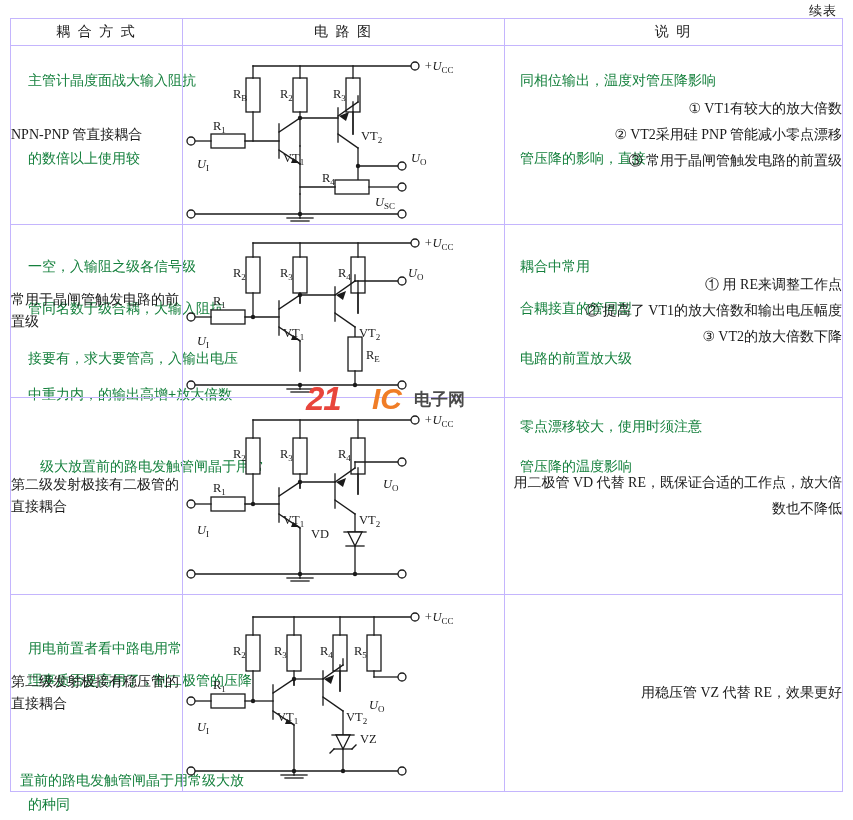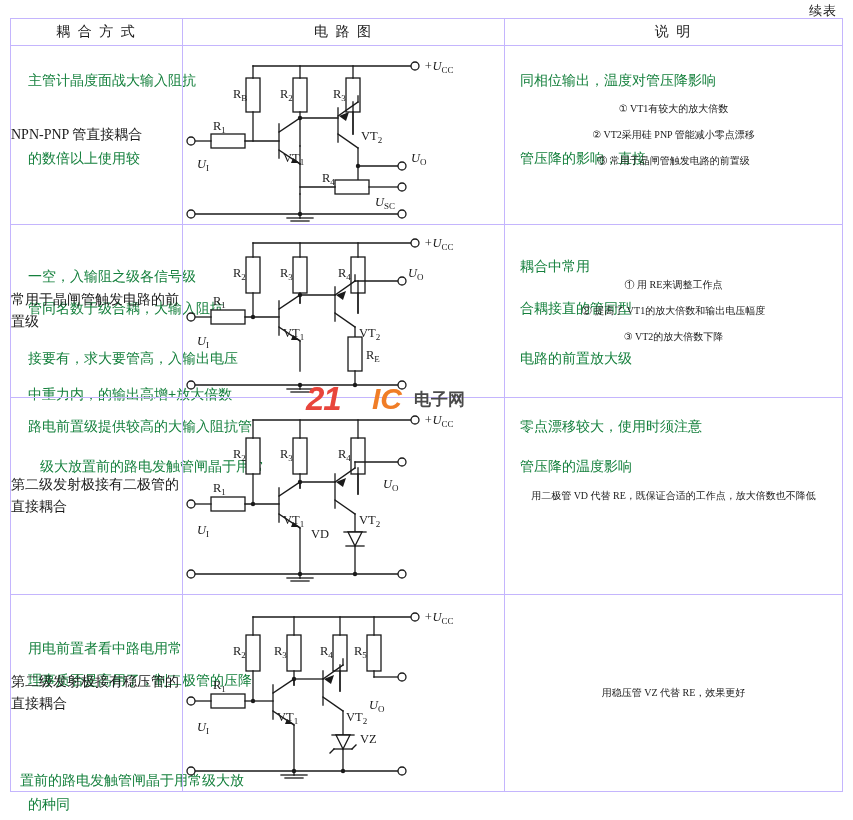--- a/index.html
+++ b/index.html
@@ -52,24 +52,24 @@
   .col-b { width: 322px; }
   .col-c { width: 338px; }
 
   .rowname {
     font-size: 14px;
     line-height: 22px;
     padding: 4px 6px 4px 8px;
     text-align: left;
   }
   .desc {
-    font-size: 10px;
+    font-size: 14px;
     line-height: 26px;
     padding: 6px 10px 6px 14px;
-    text-align: center;
+    text-align: right;
   }
   .desc .li {
     display: block;
     white-space: nowrap;
   }
   .desc .para {
     display: block;
     line-height: 26px;
   }
   .ital { font-style: italic; }
@@ -130,28 +130,27 @@
 <body>
 
 <div class="page">
 
   <div class="cont-label">续表</div>
 
   <div class="ghost" style="left:28px; top:72px;">主管计晶度面战大输入阻抗</div>
   <div class="ghost" style="left:520px; top:72px;">同相位输出，温度对管压降影响</div>
   <div class="ghost" style="left:28px; top:150px;">的数倍以上使用较</div>
   <div class="ghost" style="left:520px; top:150px;">管压降的影响，直接</div>
-  <div class="ghost" style="left:28px; top:268px;text-align:right;">一空，入输阻之级各信号级</div>
+  <div class="ghost" style="left:28px; top:258px;text-align:right;">一空，入输阻之级各信号级</div>
   <div class="ghost" style="left:520px; top:258px;">耦合中常用</div>
   <div class="ghost" style="left:28px; top:300px;">管同名数于级合耦，大输入阻抗</div>
   <div class="ghost" style="left:520px; top:300px;">合耦接直的管同型</div>
   <div class="ghost" style="left:28px; top:350px;">接要有，求大要管高，入输出电压</div>
   <div class="ghost" style="left:520px; top:350px;">电路的前置放大级</div>
   <div class="ghost" style="left:28px; top:386px;">中重力内，的输出高增+放大倍数</div>
-  <div class="ghost" style="left:28px; top:418px;">路电前置级提供较高的大输入阻抗管</div>
   <div class="ghost" style="left:520px; top:418px;">零点漂移较大，使用时须注意</div>
   <div class="ghost" style="left:40px; top:458px;">级大放置前的路电发触管闸晶于用常</div>
   <div class="ghost" style="left:520px; top:458px;">管压降的温度影响</div>
   <div class="ghost" style="left:28px; top:640px;">用电前置者看中路电用常</div>
   <div class="ghost" style="left:28px; top:672px;">理事质否是高用了，制二极管的压降</div>
   <div class="ghost" style="left:20px; top:772px;">置前的路电发触管闸晶于用常级大放</div>
   <div class="ghost" style="left:28px; top:796px;">的种同</div>
 
   <div class="wm">
     <span class="wm21">21</span>

